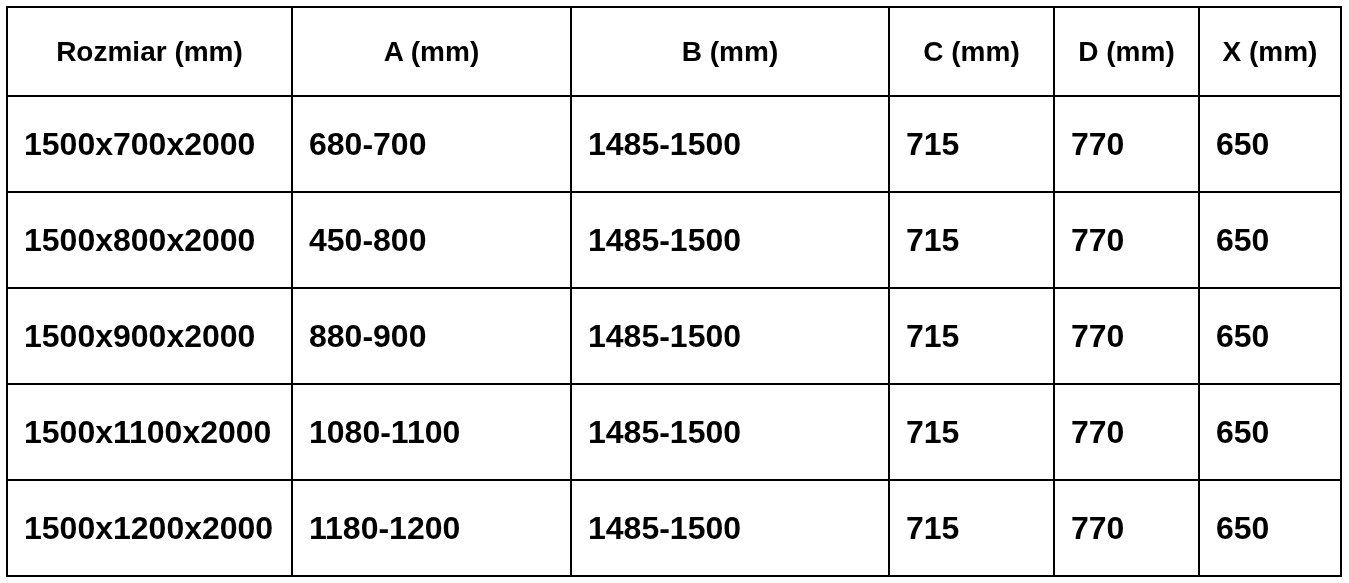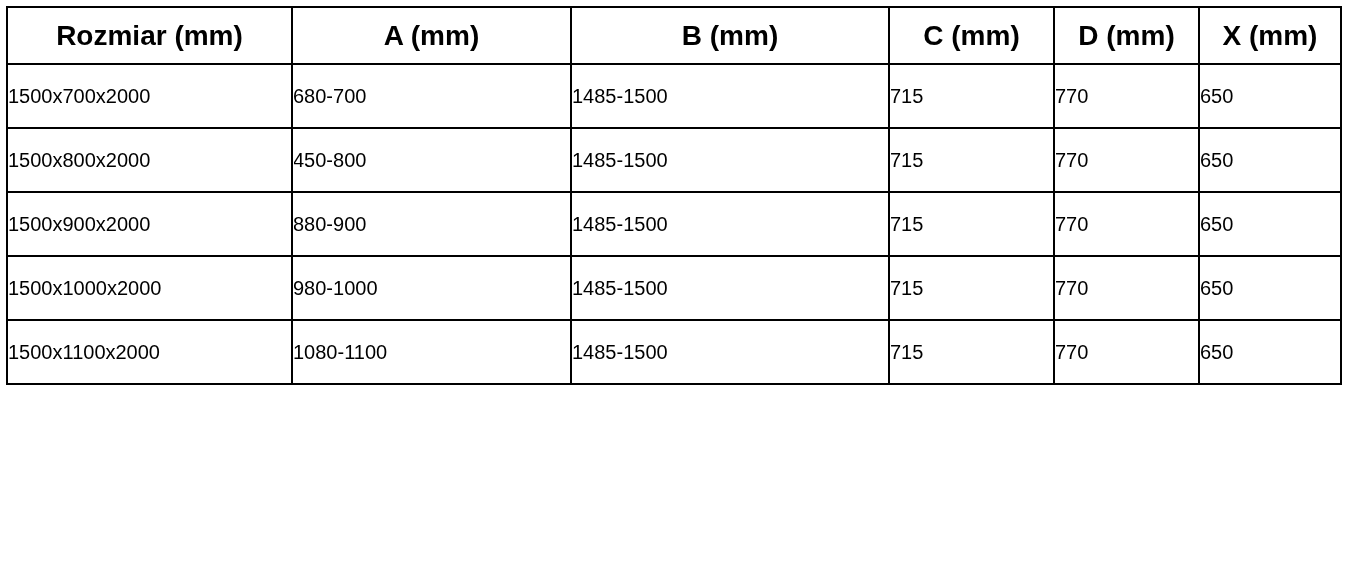--- a/index.html
+++ b/index.html
@@ -18,34 +18,34 @@
     border-collapse: collapse;
     table-layout: fixed;
     margin: 6px;
     width: 1334px;
     background: #ffffff;
   }
   table.spec-table th,
   table.spec-table td {
     border: 2px solid #000000;
     vertical-align: middle;
-    padding: 0;
+    padding: 16px;
     overflow: hidden;
     white-space: nowrap;
     margin-left: 20px;
   }
   table.spec-table th {
     height: 55px;
     font-size: 28px;
     font-weight: bold;
   }
   table.spec-table td {
     height: 62px;
-    font-size: 20px;
-    font-weight: normal;
+    font-size: 32px;
+    font-weight: bold;
     border-radius: 20px;
   }
   col.c-rozmiar { width: 285px; }
   col.c-a { width: 279px; }
   col.c-b { width: 318px; }
   col.c-c { width: 165px; }
   col.c-d { width: 145px; }
   col.c-x { width: 142px; }
 </style>
 </head>
@@ -89,29 +89,29 @@
       </tr>
       <tr>
         <td>1500x900x2000</td>
         <td>880-900</td>
         <td>1485-1500</td>
         <td>715</td>
         <td>770</td>
         <td>650</td>
       </tr>
       <tr>
-        <td>1500x1000x2000</td>
-        <td>980-1000</td>
+        <td>1500x1100x2000</td>
+        <td>1080-1100</td>
         <td>1485-1500</td>
         <td>715</td>
         <td>770</td>
         <td>650</td>
       </tr>
       <tr>
-        <td>1500x1100x2000</td>
-        <td>1080-1100</td>
+        <td>1500x1200x2000</td>
+        <td>1180-1200</td>
         <td>1485-1500</td>
         <td>715</td>
         <td>770</td>
         <td>650</td>
       </tr>
     </tbody>
 </table>
 
 </body></html>

